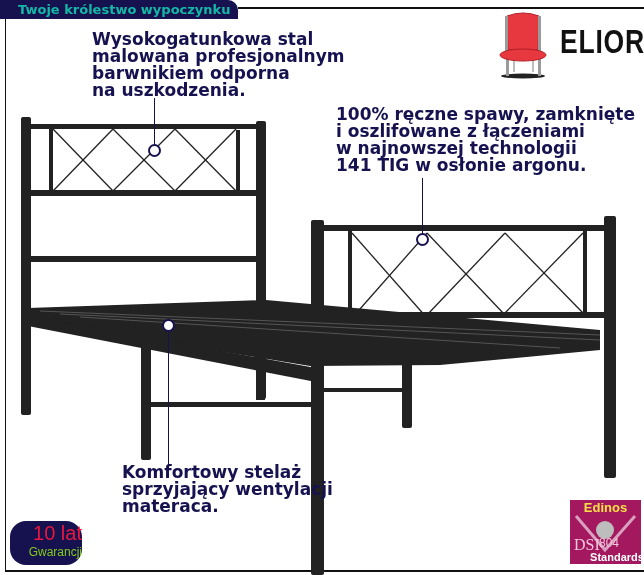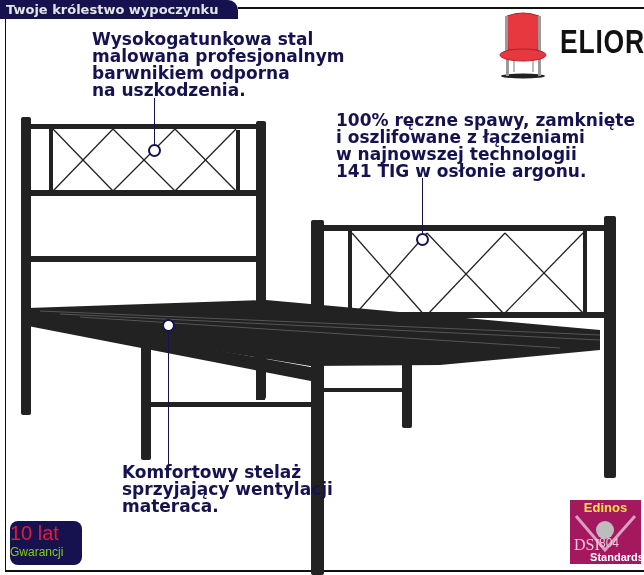--- a/index.html
+++ b/index.html
@@ -1,26 +1,26 @@
 <!DOCTYPE html>
 <html><head>
 <meta charset="utf-8">
 <style>
   html,body{margin:0;padding:0;background:#ffffff;}
   body{width:644px;height:575px;position:relative;overflow:hidden;font-family:"DejaVu Sans","Liberation Sans",sans-serif;}
-  .title-tab{position:absolute;left:0;top:0;height:19px;width:238px;background:#16124f;color:#e5e5e5;font-weight:bold;font-size:13px;line-height:19px;padding-left:6px;box-sizing:border-box;border-top-right-radius:10px;white-space:nowrap;}
+  .title-tab{position:absolute;left:0;top:0;height:19px;width:238px;background:#16124f;color:#14b8a6;font-weight:bold;font-size:13px;line-height:19px;padding-left:18px;box-sizing:border-box;border-top-right-radius:10px;white-space:nowrap;}
   .frame-top{position:absolute;left:238px;top:7px;width:406px;height:2px;background:#111;}
   .frame-left{position:absolute;left:5px;top:19px;width:1px;height:552px;background:#111;}
   .frame-bottom{position:absolute;left:5px;top:570px;width:639px;height:2px;background:#111;}
   .callout{position:absolute;color:#16124f;font-weight:bold;font-size:17px;line-height:17px;white-space:pre;}
   .leader{position:absolute;width:1px;background:#16124f;}
   .dot{position:absolute;width:9px;height:9px;border-radius:50%;border:2px solid #16124f;background:#fff;}
   .logo{position:absolute;left:495px;top:10px;width:149px;height:70px;}
   .logo-text{position:absolute;left:560px;top:22px;font-family:"Liberation Sans",sans-serif;font-weight:bold;font-size:34px;letter-spacing:1px;color:#111;transform:scaleX(0.78);transform-origin:left top;}
-  .warranty{position:absolute;left:10px;top:521px;width:72px;height:44px;background:#16124f;border-radius:8px;text-align:left;}
+  .warranty{position:absolute;left:10px;top:521px;width:72px;height:44px;background:#16124f;border-radius:16px;text-align:right;}
   .warranty .big{display:block;color:#e8173c;font-size:20px;line-height:22px;font-family:"Liberation Sans",sans-serif;padding-top:1px;}
   .warranty .small{display:block;color:#84cc16;font-size:12px;line-height:16px;font-family:"Liberation Sans",sans-serif;}
   .edinos{position:absolute;left:570px;top:500px;width:71px;height:64px;background:#a3185f;}
   .edinos .name{position:absolute;left:0;top:0;width:71px;text-align:center;color:#fde047;font-size:13px;font-weight:bold;font-family:"Liberation Sans",sans-serif;}
   .edinos .dsi{position:absolute;left:4px;top:36px;color:#f0c6dc;font-size:16px;font-family:Liberation Serif, serif;}
   .edinos .num{position:absolute;right:22px;top:36px;color:#f0c6dc;font-size:12px;font-family:"Liberation Sans",sans-serif;}
   .edinos .std{position:absolute;left:0;bottom:1px;width:94px;text-align:center;color:#fff;font-size:11px;font-weight:bold;font-family:"Liberation Sans",sans-serif;}
   svg{position:absolute;left:0;top:0;}
 </style>
 </head>
@@ -104,21 +104,21 @@
   </g>
 </svg>
 
 <div class="callout" style="left:92px;top:31px;">Wysokogatunkowa stal
 malowana profesjonalnym
 barwnikiem odporna
 na uszkodzenia.</div>
 <div class="leader" style="left:154px;top:98px;height:47px;"></div>
 <div class="dot" style="left:148px;top:144px;"></div>
 
-<div class="callout" style="left:336px;top:112px;">100% ręczne spawy, zamknięte
+<div class="callout" style="left:336px;top:106px;">100% ręczne spawy, zamknięte
 i oszlifowane z łączeniami
 w najnowszej technologii
 141 TIG w osłonie argonu.</div>
 <div class="leader" style="left:422px;top:178px;height:56px;"></div>
 <div class="dot" style="left:416px;top:233px;"></div>
 
 <div class="callout" style="left:122px;top:464px;">Komfortowy stelaż
 sprzyjający wentylacji
 materaca.</div>
 <div class="leader" style="left:168px;top:330px;height:145px;"></div>

